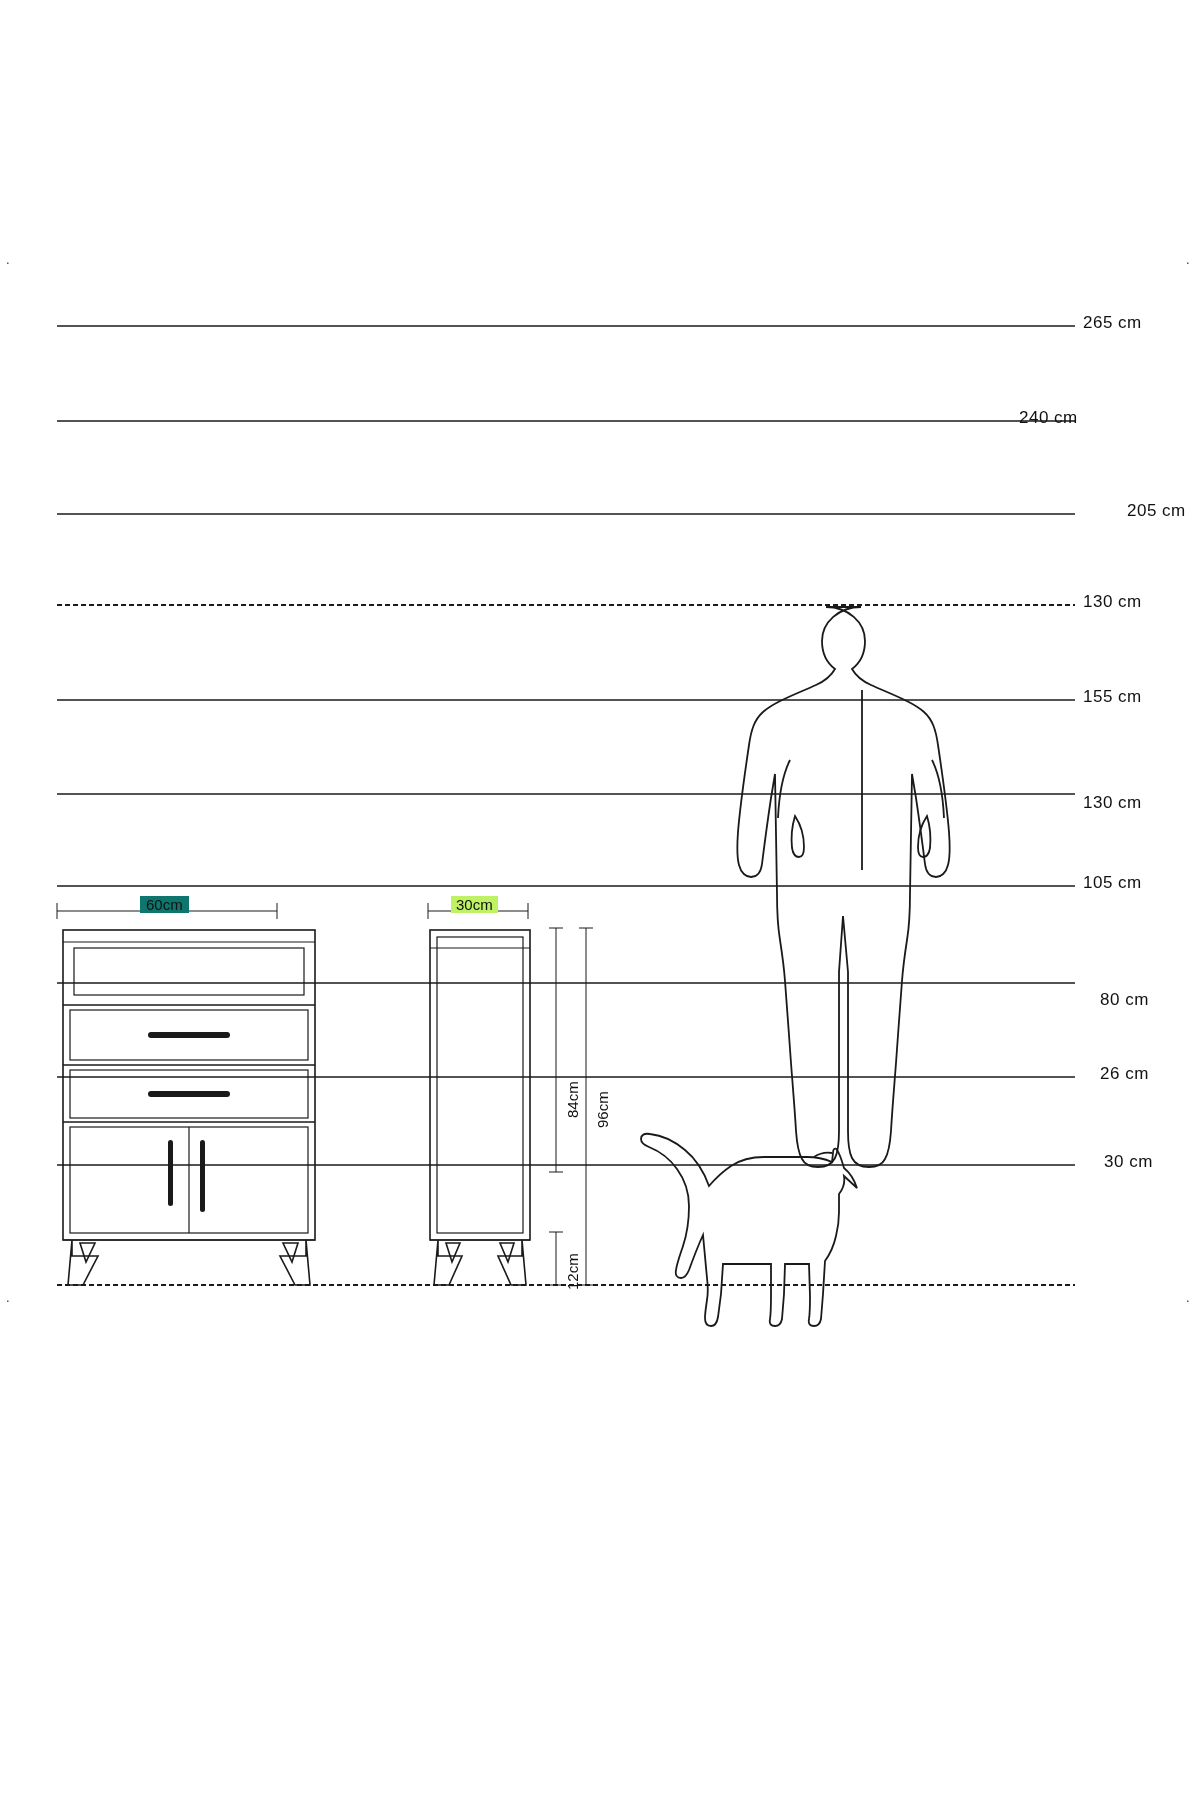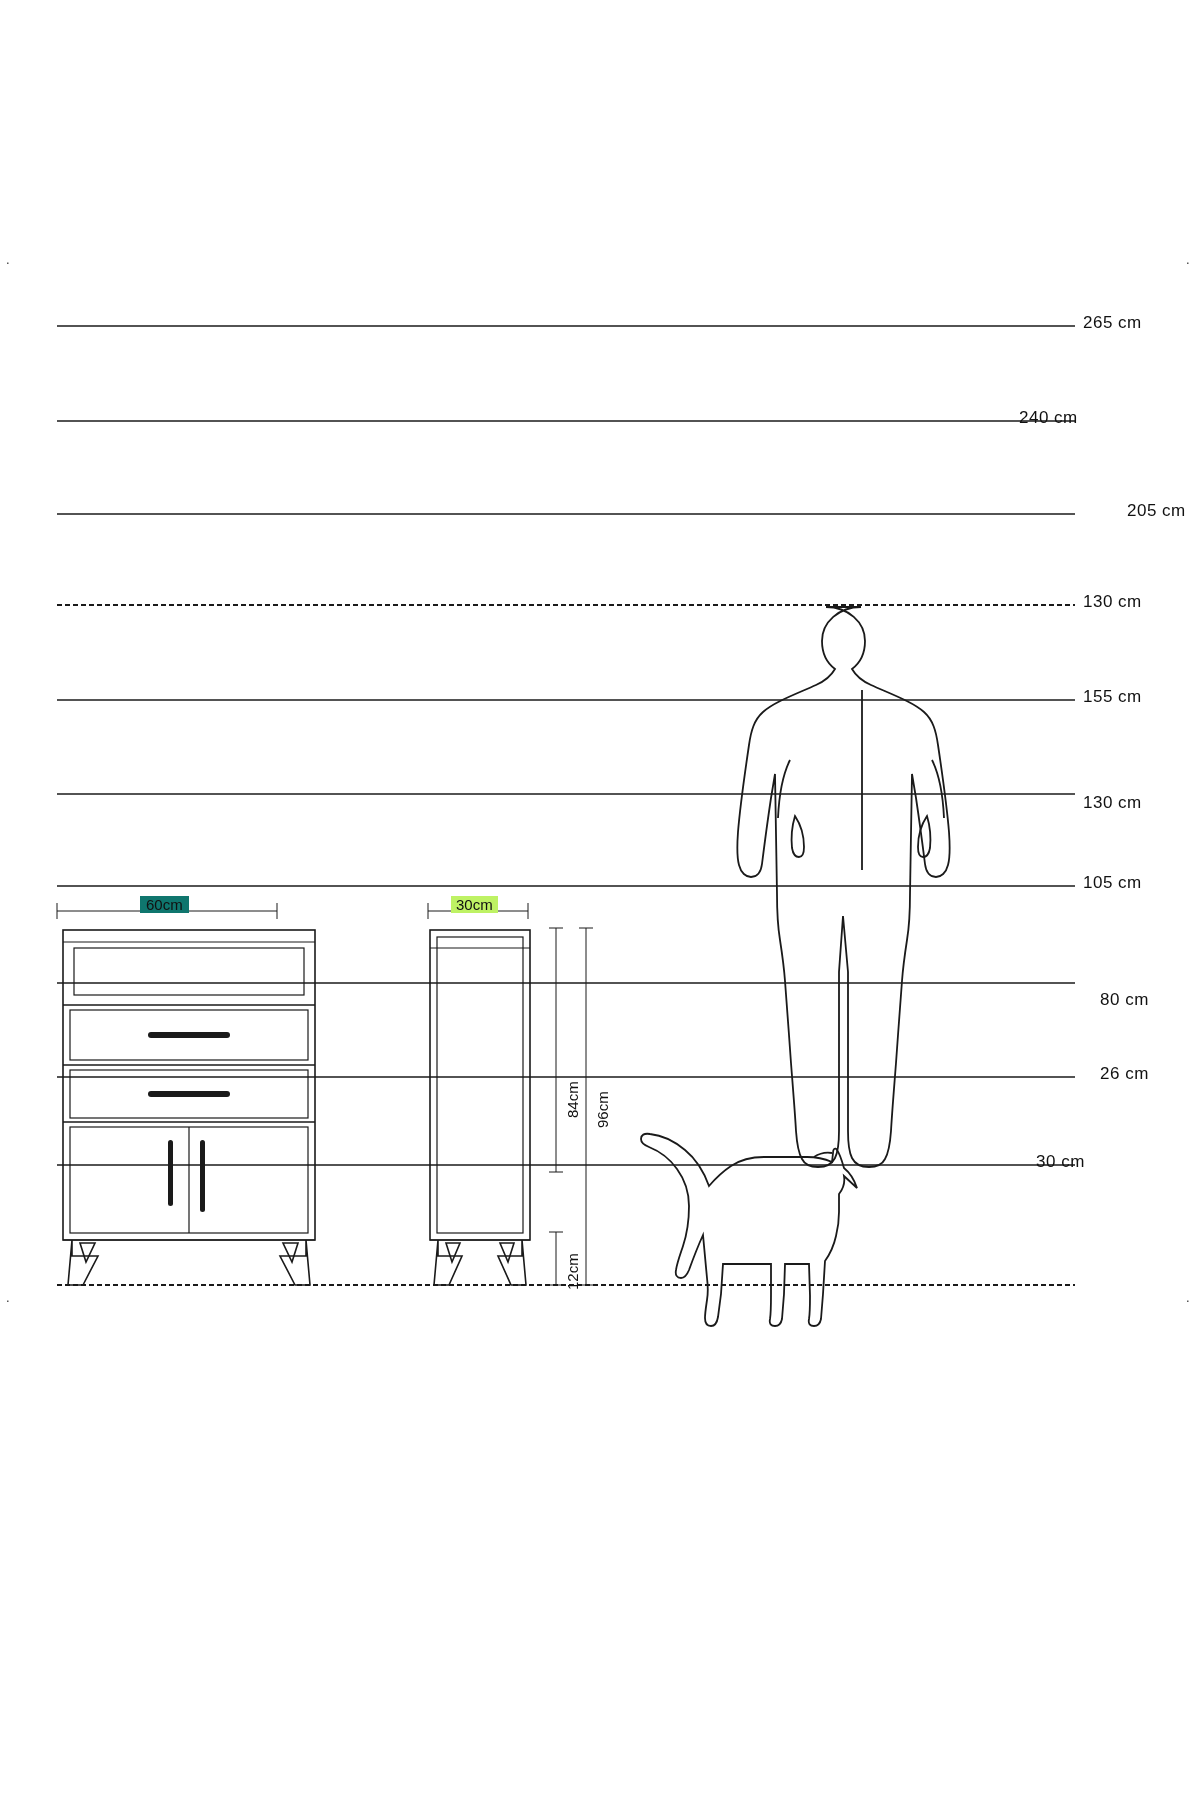--- a/index.html
+++ b/index.html
@@ -220,21 +220,21 @@
 
   <div class="scale-label" style="left:1083px; top:313px;">265 cm</div>
   <div class="scale-label" style="left:1019px; top:408px;">240 cm</div>
   <div class="scale-label" style="left:1083px; top:501px;margin-left:44px;">205 cm</div>
   <div class="scale-label" style="left:1083px; top:592px;">130 cm</div>
   <div class="scale-label" style="left:1083px; top:687px;">155 cm</div>
   <div class="scale-label" style="left:1083px; top:781px;margin-top:12px;">130 cm</div>
   <div class="scale-label" style="left:1083px; top:873px;">105 cm</div>
   <div class="scale-label" style="left:1100px; top:950px;margin-top:40px;">80 cm</div>
   <div class="scale-label" style="left:1100px; top:1064px;">26 cm</div>
-  <div class="scale-label" style="left:1036px; top:1152px;">30 cm</div>
+  <div class="scale-label" style="left:1104px; top:1152px;">30 cm</div>
 
   <div class="dim-label" style="left:140px; top:896px; background:#0f766e; padding:0 6px;">60cm</div>
   <div class="dim-label" style="left:451px; top:896px; background:#bef264; padding:0 5px;">30cm</div>
 
   <div class="dim-label vertical" style="left:564px; top:1118px;">84cm</div>
   <div class="dim-label vertical" style="left:594px; top:1128px;">96cm</div>
   <div class="dim-label vertical" style="left:564px; top:1290px;">12cm</div>
 
   <div class="corner-tick" style="left:6px; top:252px;">.</div>
   <div class="corner-tick" style="left:1186px; top:252px;">.</div>

